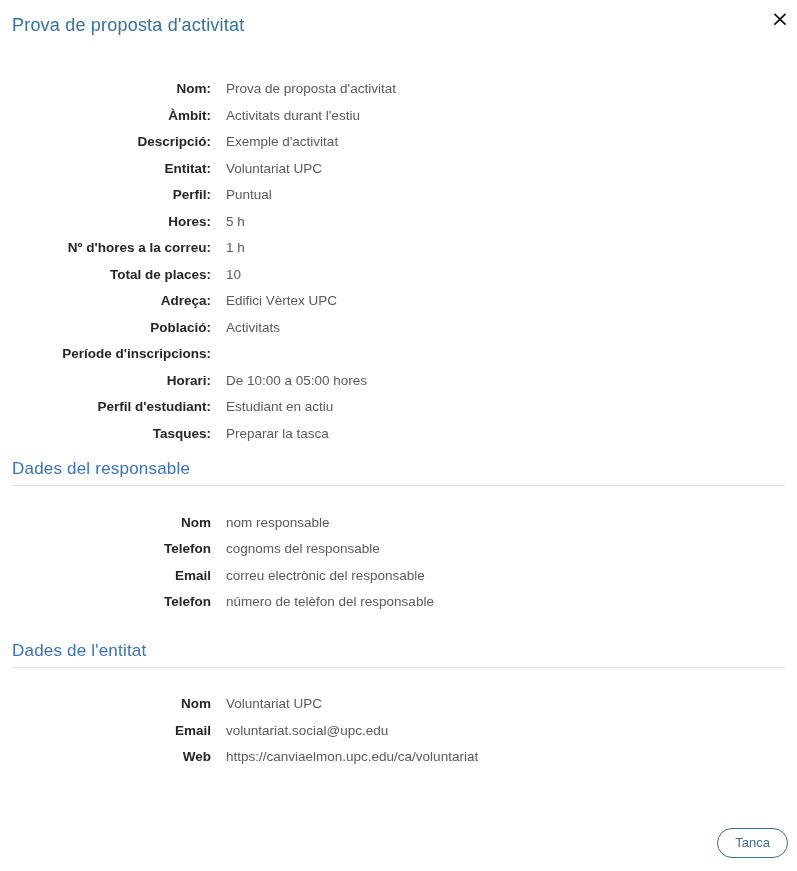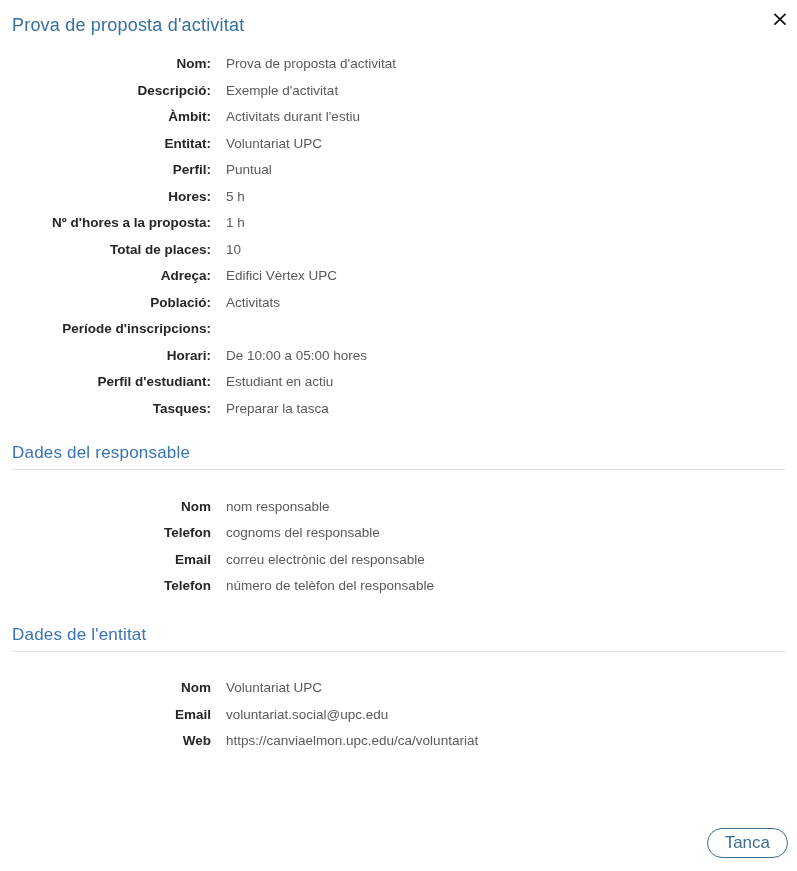--- a/index.html
+++ b/index.html
@@ -19,53 +19,53 @@
   }
   .close-btn {
     position: absolute; top: 4px; right: 2px;
     width: 30px; height: 30px;
     background: transparent; border: none;
     font-size: 22px; line-height: 28px; color: #141414;
     cursor: pointer; text-align: center;
     font-family: "DejaVu Sans", sans-serif;
   }
 
-  .kv-list { margin-top: 18px; }
+  .kv-list { margin-top: 43px; }
   .kv-row { display: flex; align-items: flex-start; line-height: 18px; margin-bottom: 8.5px; }
   .kv-label {
     flex: 0 0 199px; text-align: right;
     font-size: 13.5px; font-weight: 700; color: #262626;
   }
   .kv-value {
     margin-left: 15px; font-size: 13.5px; color: #5a5a5a;
   }
 
   .section-heading {
     font-size: 17px; font-weight: 400; color: #3a72b8;
     line-height: 22px; letter-spacing: 0.2px;
   }
-  .section-heading.responsable { margin-top: 24px; }
+  .section-heading.responsable { margin-top: 15px; }
   .section-heading.entitat { margin-top: 29px; }
   .section-divider {
     border: none; border-top: 1px solid #e1e1e1;
     margin-top: 5px;
   }
   .section-rows { margin-top: 28px; }
   .section-rows.entitat-rows { margin-top: 27px; }
 
   .dialog-footer {
     position: absolute; right: 9px; bottom: 13px;
     display: flex; justify-content: flex-end;
   }
   .pill-btn {
     background: #ffffff;
     border: 1px solid #3d6e91;
     color: #3d6e91;
     font-family: "Liberation Sans", "DejaVu Sans", sans-serif;
-    font-size: 17px; line-height: 16px;
+    font-size: 13px; line-height: 16px;
     padding: 6px 17px;
     border-radius: 16px;
     cursor: pointer;
   }
 </style>
 </head>
 <body>
 
 <div class="dialog">
 
@@ -73,41 +73,41 @@
     <h1 class="dialog-title">Prova de proposta d'activitat</h1>
   </div>
   <button class="close-btn" aria-label="Close">×</button>
 
   <div class="kv-list">
       <div class="kv-row">
         <span class="kv-label">Nom:</span>
         <span class="kv-value">Prova de proposta d'activitat</span>
       </div>
       <div class="kv-row">
+        <span class="kv-label">Àmbit:</span>
+        <span class="kv-value">Activitats durant l'estiu</span>
+      </div>
+      <div class="kv-row">
         <span class="kv-label">Descripció:</span>
         <span class="kv-value">Exemple d'activitat</span>
-      </div>
-      <div class="kv-row">
-        <span class="kv-label">Àmbit:</span>
-        <span class="kv-value">Activitats durant l'estiu</span>
       </div>
       <div class="kv-row">
         <span class="kv-label">Entitat:</span>
         <span class="kv-value">Voluntariat UPC</span>
       </div>
       <div class="kv-row">
         <span class="kv-label">Perfil:</span>
         <span class="kv-value">Puntual</span>
       </div>
       <div class="kv-row">
         <span class="kv-label">Hores:</span>
         <span class="kv-value">5 h</span>
       </div>
       <div class="kv-row">
-        <span class="kv-label">Nº d'hores a la proposta:</span>
+        <span class="kv-label">Nº d'hores a la correu:</span>
         <span class="kv-value">1 h</span>
       </div>
       <div class="kv-row">
         <span class="kv-label">Total de places:</span>
         <span class="kv-value">10</span>
       </div>
       <div class="kv-row">
         <span class="kv-label">Adreça:</span>
         <span class="kv-value">Edifici Vèrtex UPC</span>
       </div>

